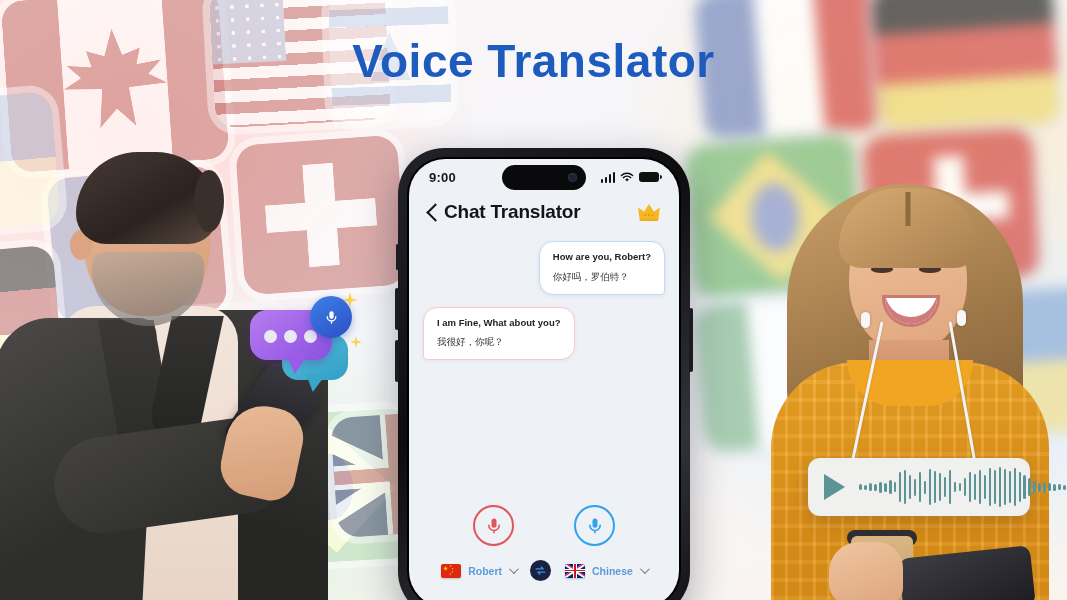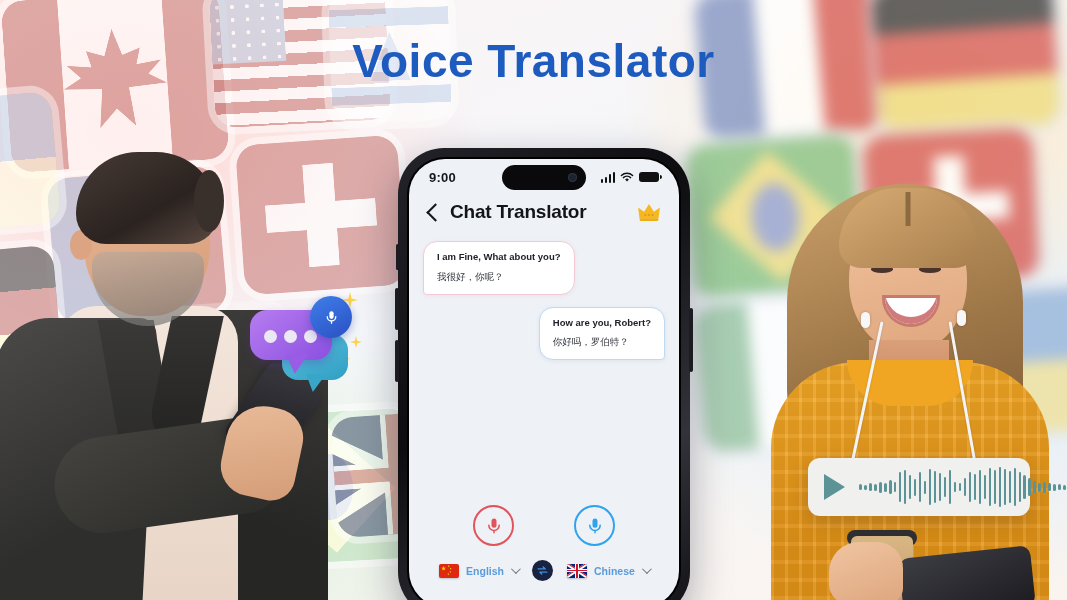--- a/index.html
+++ b/index.html
@@ -230,21 +230,21 @@
   .st-right { margin-left:auto; display:flex; align-items:center; gap:5px; }
   .sig { display:flex; align-items:flex-end; gap:1.5px; height:11px; }
   .sig i { width:2.5px; background:#111; border-radius:1px; display:block; }
   .sig i:nth-child(1){height:4px}.sig i:nth-child(2){height:6px}
   .sig i:nth-child(3){height:8.5px}.sig i:nth-child(4){height:11px}
   .batt { width:20px; height:10.5px; border-radius:3px; background:#111; position:relative; }
   .batt:after { content:""; position:absolute; right:-3px; top:3px; width:2px; height:4px;
     border-radius:0 2px 2px 0; background:#111; }
 
   
-  .navbar { display:flex; align-items:center; gap:8px; padding:6px 18px 14px; flex:0 0 auto; }
+  .navbar { display:flex; align-items:center; gap:2px; padding:6px 18px 14px; flex:0 0 auto; }
   .back-chev { width:13px; height:13px; border-left:2.6px solid #15161a; border-bottom:2.6px solid #15161a;
     transform:rotate(45deg); margin-left:2px; cursor:pointer; }
   .nav-title { font-size:19px; font-weight:700; color:#14151a; letter-spacing:-.2px; }
   .crown { margin-left:auto; width:24px; height:20px; position:relative; cursor:pointer; }
 
   
   .chat { flex:1 1 auto; padding:4px 14px 0; overflow:hidden; }
   .row { display:flex; margin-bottom:12px; }
   .row.right { justify-content:flex-end; }
   .bubble { max-width:80%; background:#fff; border-radius:14px; padding:9px 13px 10px; }
@@ -461,30 +461,30 @@
               <path d="M2.5 16.5h19l1.4-11-6 4.2L12 2 7.1 9.7l-6-4.2z" fill="#f5b820"></path>
               <rect x="2.6" y="16.3" width="18.8" height="2.6" rx="1.1" fill="#efae14"></rect>
               <circle cx="8.4" cy="13" r="1.05" fill="#e2951a"></circle>
               <circle cx="12" cy="13" r="1.05" fill="#e2951a"></circle>
               <circle cx="15.6" cy="13" r="1.05" fill="#e2951a"></circle>
             </svg>
           </div>
         </div>
 
         <div class="chat">
+          <div class="row right">
+            <div class="bubble b-out">
+              <div class="b-src">How are you, Robert?</div>
+              <div class="b-tr">你好吗，罗伯特？</div>
+            </div>
+          </div>
           <div class="row">
             <div class="bubble b-in">
               <div class="b-src">I am Fine, What about you?</div>
               <div class="b-tr">我很好，你呢？</div>
-            </div>
-          </div>
-          <div class="row right">
-            <div class="bubble b-out">
-              <div class="b-src">How are you, Robert?</div>
-              <div class="b-tr">你好吗，罗伯特？</div>
             </div>
           </div>
         </div>
 
         <div class="controls">
           <div class="mics">
             <div class="mic-btn mic-red">
               <svg width="20" height="20" viewBox="0 0 24 24">
                 <rect x="9" y="3" width="6" height="11" rx="3" fill="#e0555c"></rect>
                 <path d="M5.8 11.2a6.2 6.2 0 0 0 12.4 0" stroke="#e0555c" stroke-width="1.9" fill="none" stroke-linecap="round"></path>
@@ -502,21 +502,21 @@
 
           <div class="langs">
             <div class="lang">
               <div class="flag fl-cn">
                 <span class="s-big"></span>
                 <span class="s-sm" style="left:8.5px;top:1.6px;"></span>
                 <span class="s-sm" style="left:10.4px;top:4px;"></span>
                 <span class="s-sm" style="left:10.2px;top:7.2px;"></span>
                 <span class="s-sm" style="left:8.2px;top:9.4px;"></span>
               </div>
-              <span class="lang-name">English</span>
+              <span class="lang-name">Robert</span>
               <span class="chev-d"></span>
             </div>
 
             <div class="swap">
               <svg width="13" height="13" viewBox="0 0 24 24">
                 <path d="M4 9h13l-3.6-3.6" stroke="#3d8fe0" stroke-width="2.6" fill="none" stroke-linecap="round" stroke-linejoin="round"></path>
                 <path d="M20 15H7l3.6 3.6" stroke="#3d8fe0" stroke-width="2.6" fill="none" stroke-linecap="round" stroke-linejoin="round"></path>
               </svg>
             </div>
 

